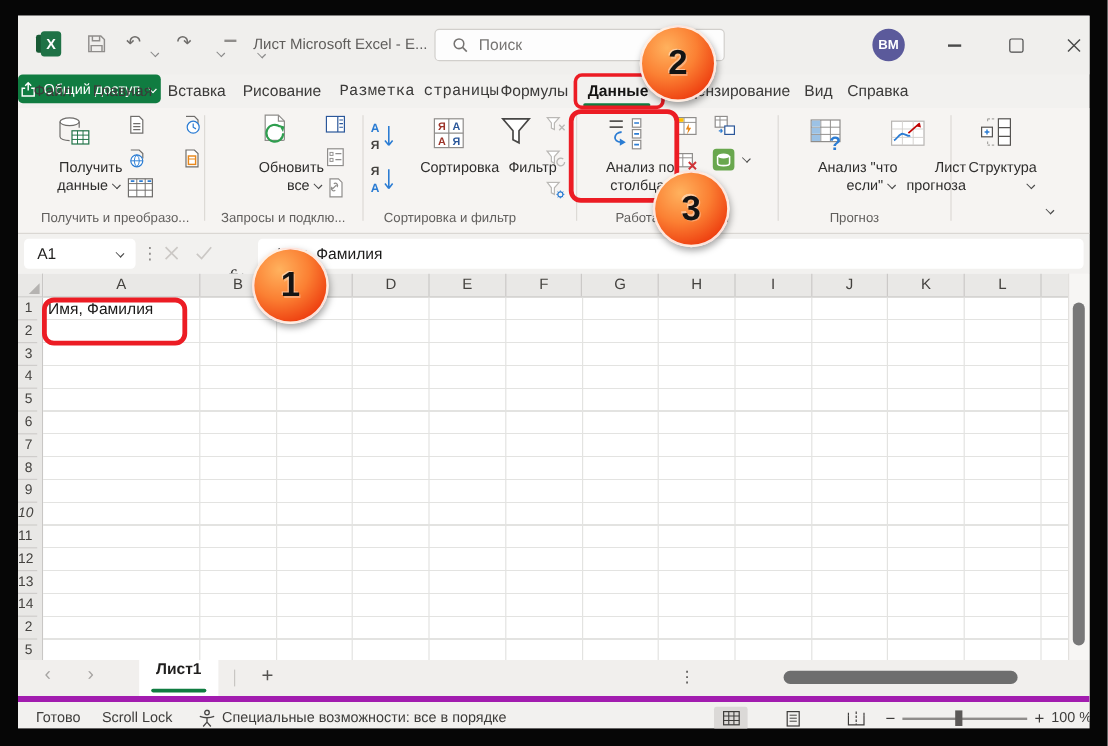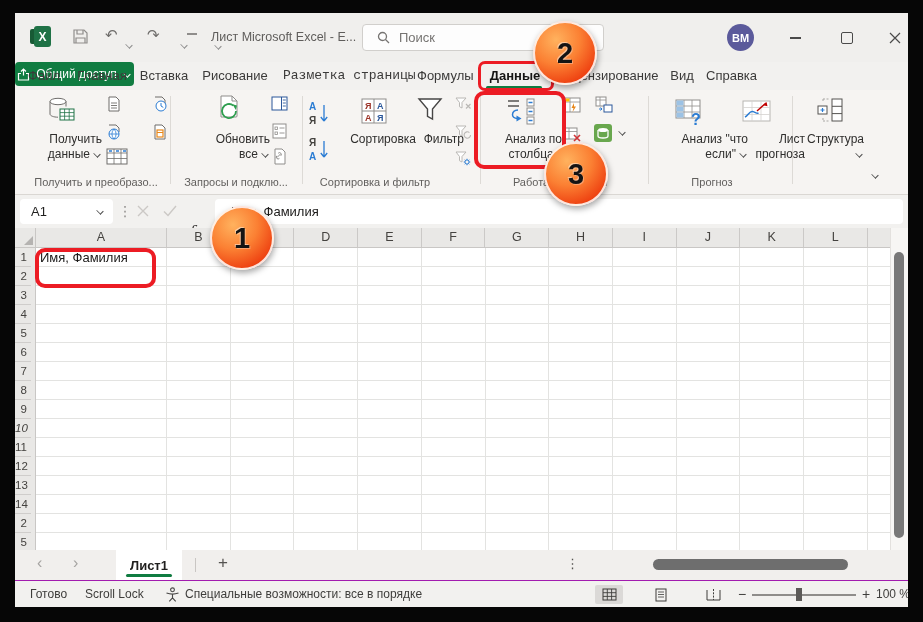--- a/index.html
+++ b/index.html
@@ -48,25 +48,25 @@
   .rowh{position:absolute;right:4px;left:0;height:19px;line-height:18px;text-align:right;font-size:11.5px;color:#44423f;border-bottom:1px solid #cfcdcb;box-sizing:border-box;padding-right:4px;}
   .gbody{left:21px;top:20px;width:854px;height:302px;overflow:hidden;background:repeating-linear-gradient(to bottom,#fff 0,#fff 18px,#e3e3e1 18px,#e3e3e1 19px);}
   .vline{position:absolute;top:0;width:1px;height:302px;background:#e3e3e1;}
   .a1{position:absolute;left:4px;top:0;height:19px;line-height:19px;font-size:13px;color:#1a1918;white-space:nowrap;}
   
   .vsb{left:875px;top:215px;width:18px;height:322px;background:#f7f6f4;border-left:1px solid #e3e1de;box-sizing:border-box;}
   .vthumb{position:absolute;left:3px;top:24px;width:10px;height:286px;background:#787878;border-radius:5px;}
   .tri{width:0;height:0;position:absolute;}
   
   .sbar{left:0;top:537px;width:875px;height:30px;background:#f1efed;}
-  .stab{position:absolute;left:101px;top:0;width:66px;height:30px;background:#fff;font-size:13px;font-weight:bold;color:#201f1e;display:flex;align-items:center;justify-content:center;}
+  .stab{position:absolute;left:101px;top:0;width:66px;height:30px;background:#fff;font-size:13px;font-weight:bold;color:#201f1e;display:flex;align-items:flex-start;justify-content:center;}
   .stab i{position:absolute;left:10px;right:10px;bottom:3px;height:3px;background:var(--green,#107c41);border-radius:2px;}
   .hthumb{position:absolute;left:638px;top:9px;width:195px;height:11px;background:#6e6e6e;border-radius:6px;}
   
-  .stat{left:0;top:567px;width:893px;height:19px;background:#f2f1ef;border-top:1px solid #a21caf;box-sizing:border-box;font-size:12px;color:#3e3d3b;}
+  .stat{left:0;top:567px;width:893px;height:19px;background:#f2f1ef;border-top:5px solid #a21caf;box-sizing:border-box;font-size:12px;color:#3e3d3b;}
   .stat .t{position:absolute;top:0;height:26px;line-height:26px;white-space:nowrap;}
   .vbtn{position:absolute;top:4px;width:28px;height:19px;border-radius:2px;display:flex;align-items:center;justify-content:center;}
   .vbtn.on{background:#dbd9d7;}
   
   .anno{position:absolute;border:4px solid var(--red,#ec1c24);border-radius:10px;z-index:50;}
   .balloon{position:absolute;width:60px;height:60px;border-radius:50%;z-index:60;background:radial-gradient(circle at 35% 28%,#ffb25e,#fb8033 42%,#ee4111 78%,#cf2d06 100%);border:2px solid rgba(255,255,255,.85);box-shadow:1px 3px 6px rgba(0,0,0,.35);display:flex;align-items:center;justify-content:center;color:#141414;font-size:29px;font-weight:800;text-shadow:-1px -1px 0 rgba(255,255,255,.45),1px 1px 0 rgba(255,255,255,.3);}
   svg{display:block;}
 </style>
 </head>
 <body>

